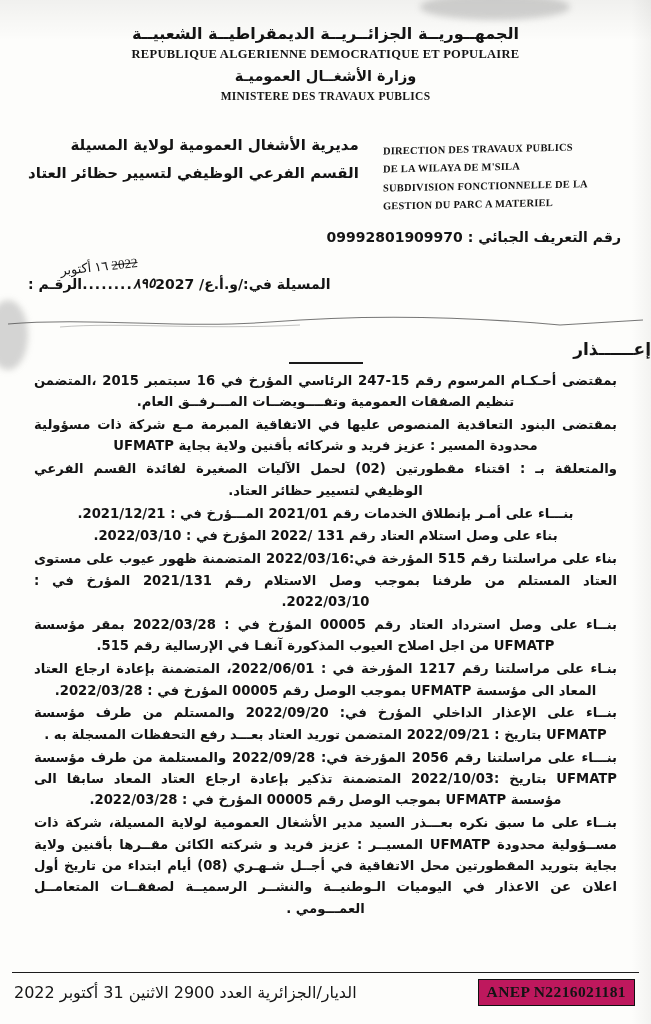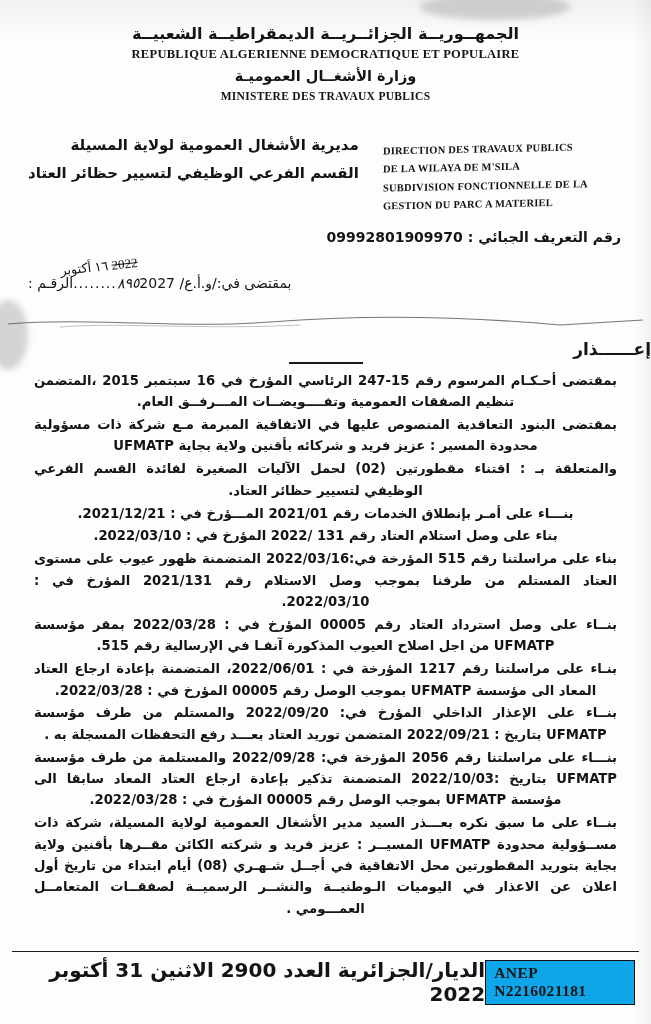--- a/index.html
+++ b/index.html
@@ -102,23 +102,23 @@
 
   .refline-wrap {
     position: relative;
     margin-top: 30px;
     height: 46px;
   }
   .refline {
     display: flex;
     flex-direction: row-reverse;
     justify-content: flex-start;
-    align-items: flex-start;
+    align-items: flex-end;
     padding: 0 28px;
-    font-weight: normal;
+    font-weight: bold;
     font-size: 14px;
     direction: rtl;
   }
   .ref-label { white-space: nowrap; }
   .ref-dots { letter-spacing: 1px; }
   .ref-hand {
     font-family: "Liberation Serif", serif;
     font-style: italic;
     font-size: 14px;
     transform: rotate(-3deg);
@@ -191,33 +191,33 @@
     margin: 0 12px 6px 12px;
   }
   .footer-row {
     display: flex;
     flex-direction: row-reverse;
     align-items: center;
     justify-content: space-between;
     padding: 0 16px 0 14px;
   }
   .footer-ar {
-    font-weight: bold;
-    font-size: 20px;
+    font-weight: normal;
+    font-size: 16px;
     direction: rtl;
   }
   .anep-box {
     border: 1.8px solid #111;
     padding: 3px 8px 4px 8px;
     font-family: "Liberation Serif", serif;
     font-weight: bold;
     font-size: 15.5px;
     letter-spacing: 0.4px;
     direction: ltr;
-    background: #0ea5e9;
+    background: #be185d;
   }
   .smudge {
     position: absolute;
     background: rgba(120,120,120,0.30);
     filter: blur(3px);
     border-radius: 50%;
     pointer-events: none;
   }
 </style>
 </head>
@@ -257,21 +257,21 @@
   <div class="refline-wrap">
     <div class="date-hand">
       <span class="strike">2022</span>
       <span>١٦ أكتوبر</span>
     </div>
     <div class="refline">
       <span class="ref-label">الرقـم :</span>
       <span class="ref-dots">........</span>
       <span class="ref-hand">٨٩٥</span>
       <span>/و.أ.ع/ 2027</span>
-      <span class="ref-date">بمقتضى في:</span>
+      <span class="ref-date">المسيلة في:</span>
     </div>
     <svg class="sep-scribble" viewBox="0 0 651 18" preserveAspectRatio="none">
       <path d="M8 11 C 90 4, 180 16, 270 9 S 460 3, 560 12 L 643 7" fill="none" stroke="#4a4a4a" stroke-width="1.1" opacity="0.75"></path>
       <path d="M60 14 C 120 9, 200 17, 300 12" fill="none" stroke="#6a6a6a" stroke-width="0.8" opacity="0.5"></path>
     </svg>
   </div>
 
   <div class="title-azar">
     <span>إعــــــذار</span>
     <span class="underline"></span>

